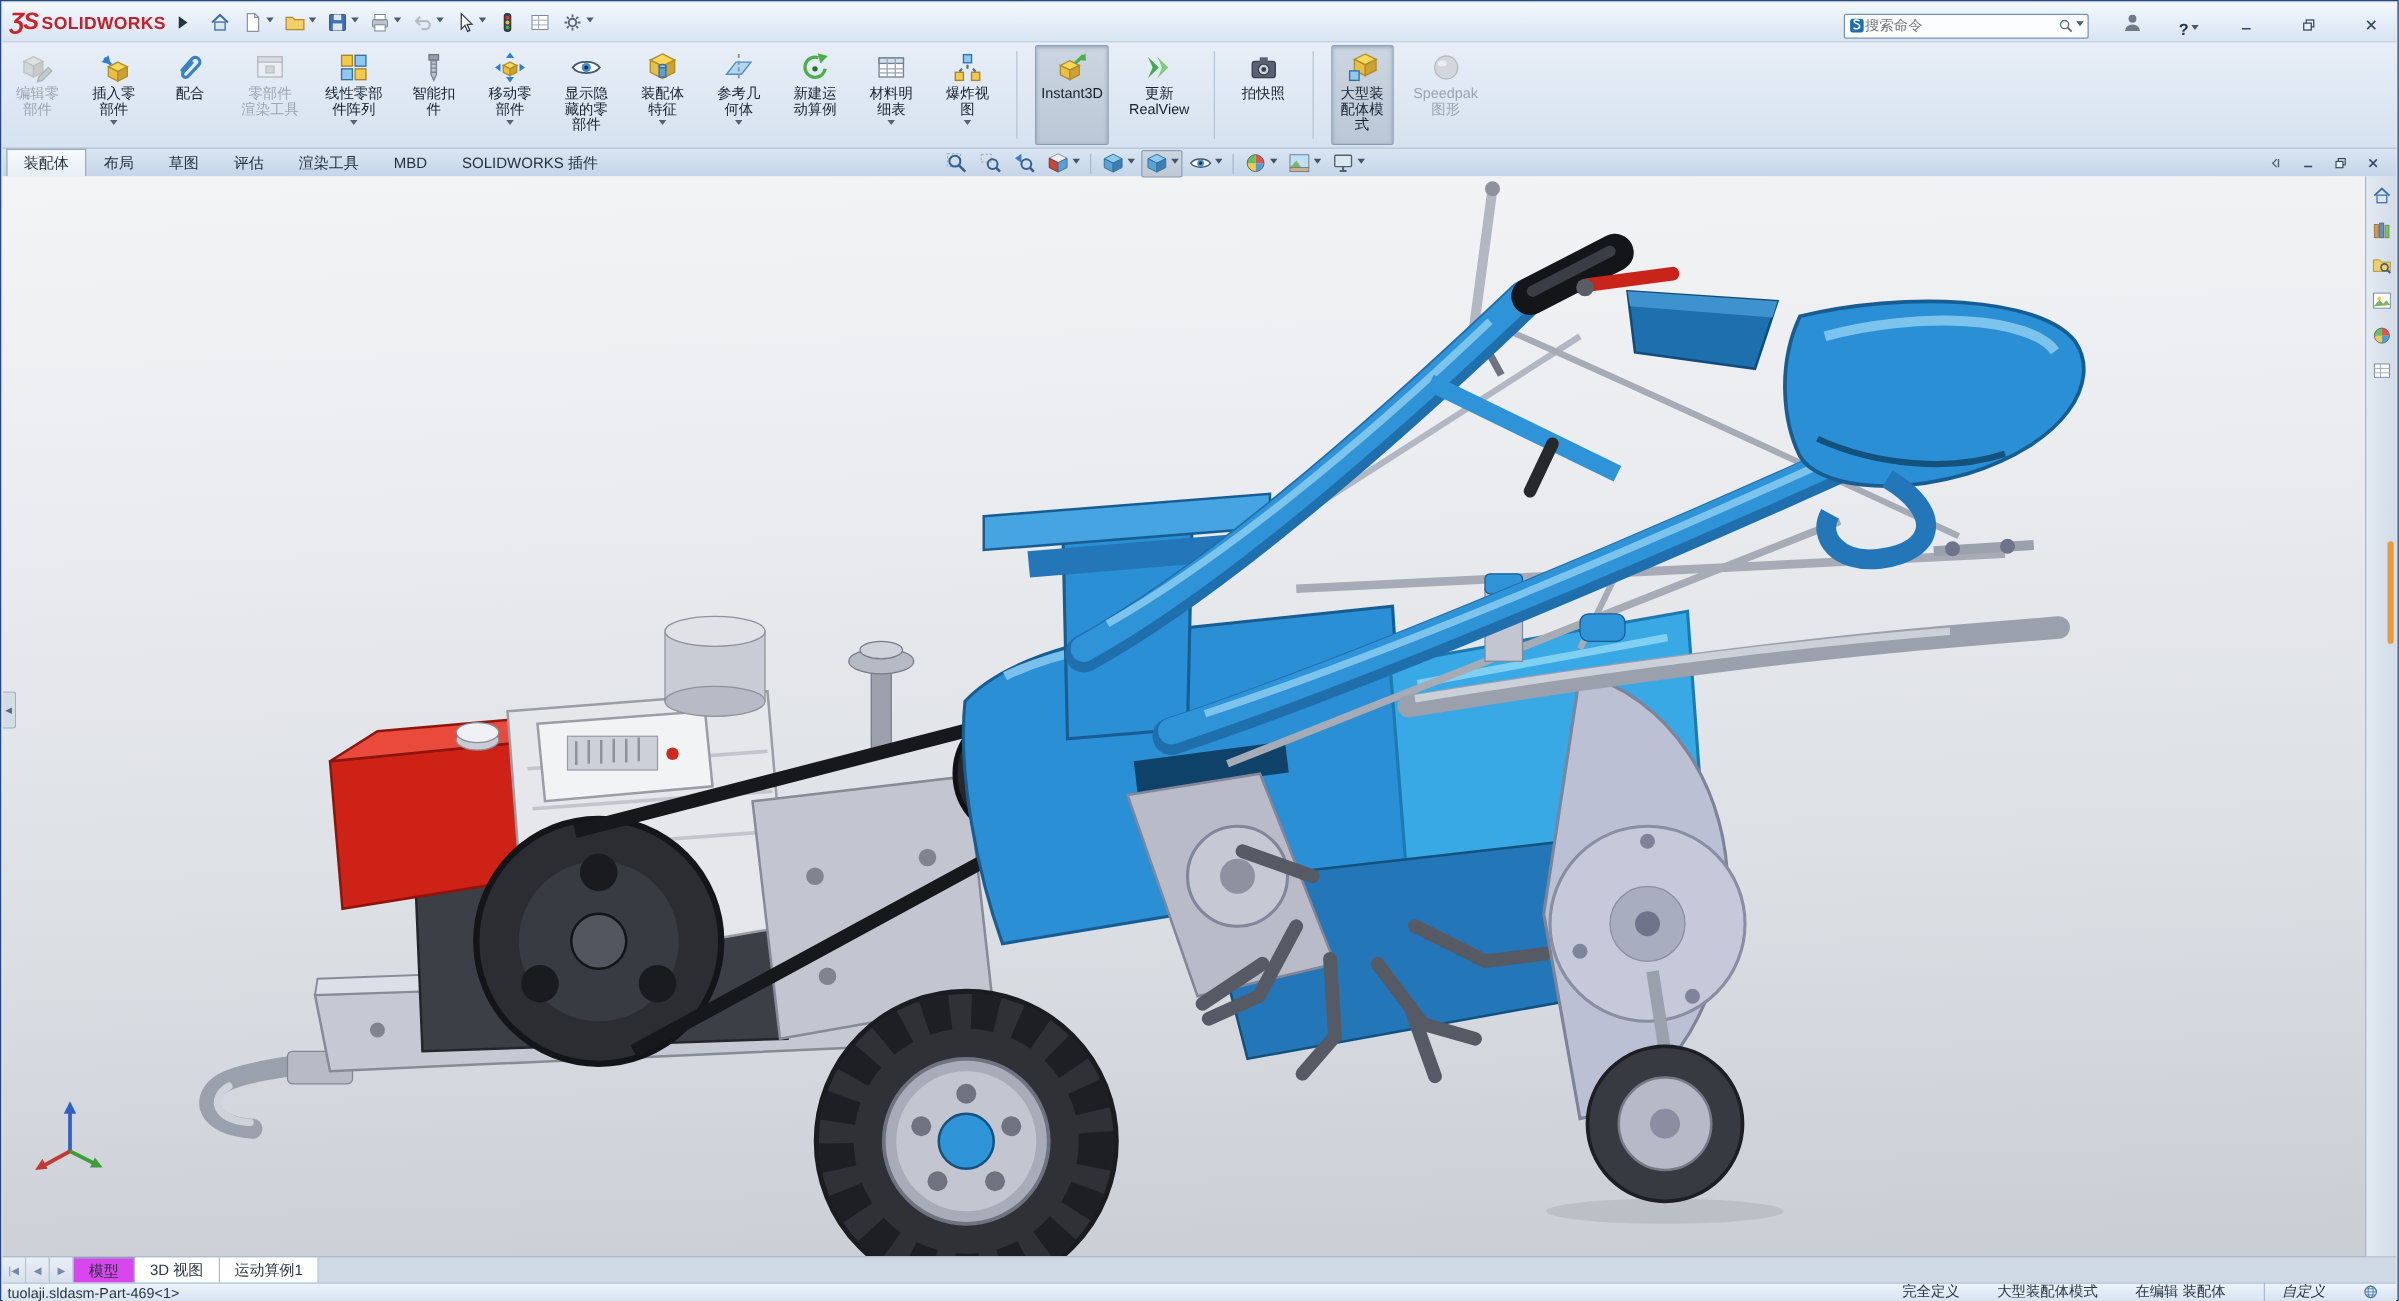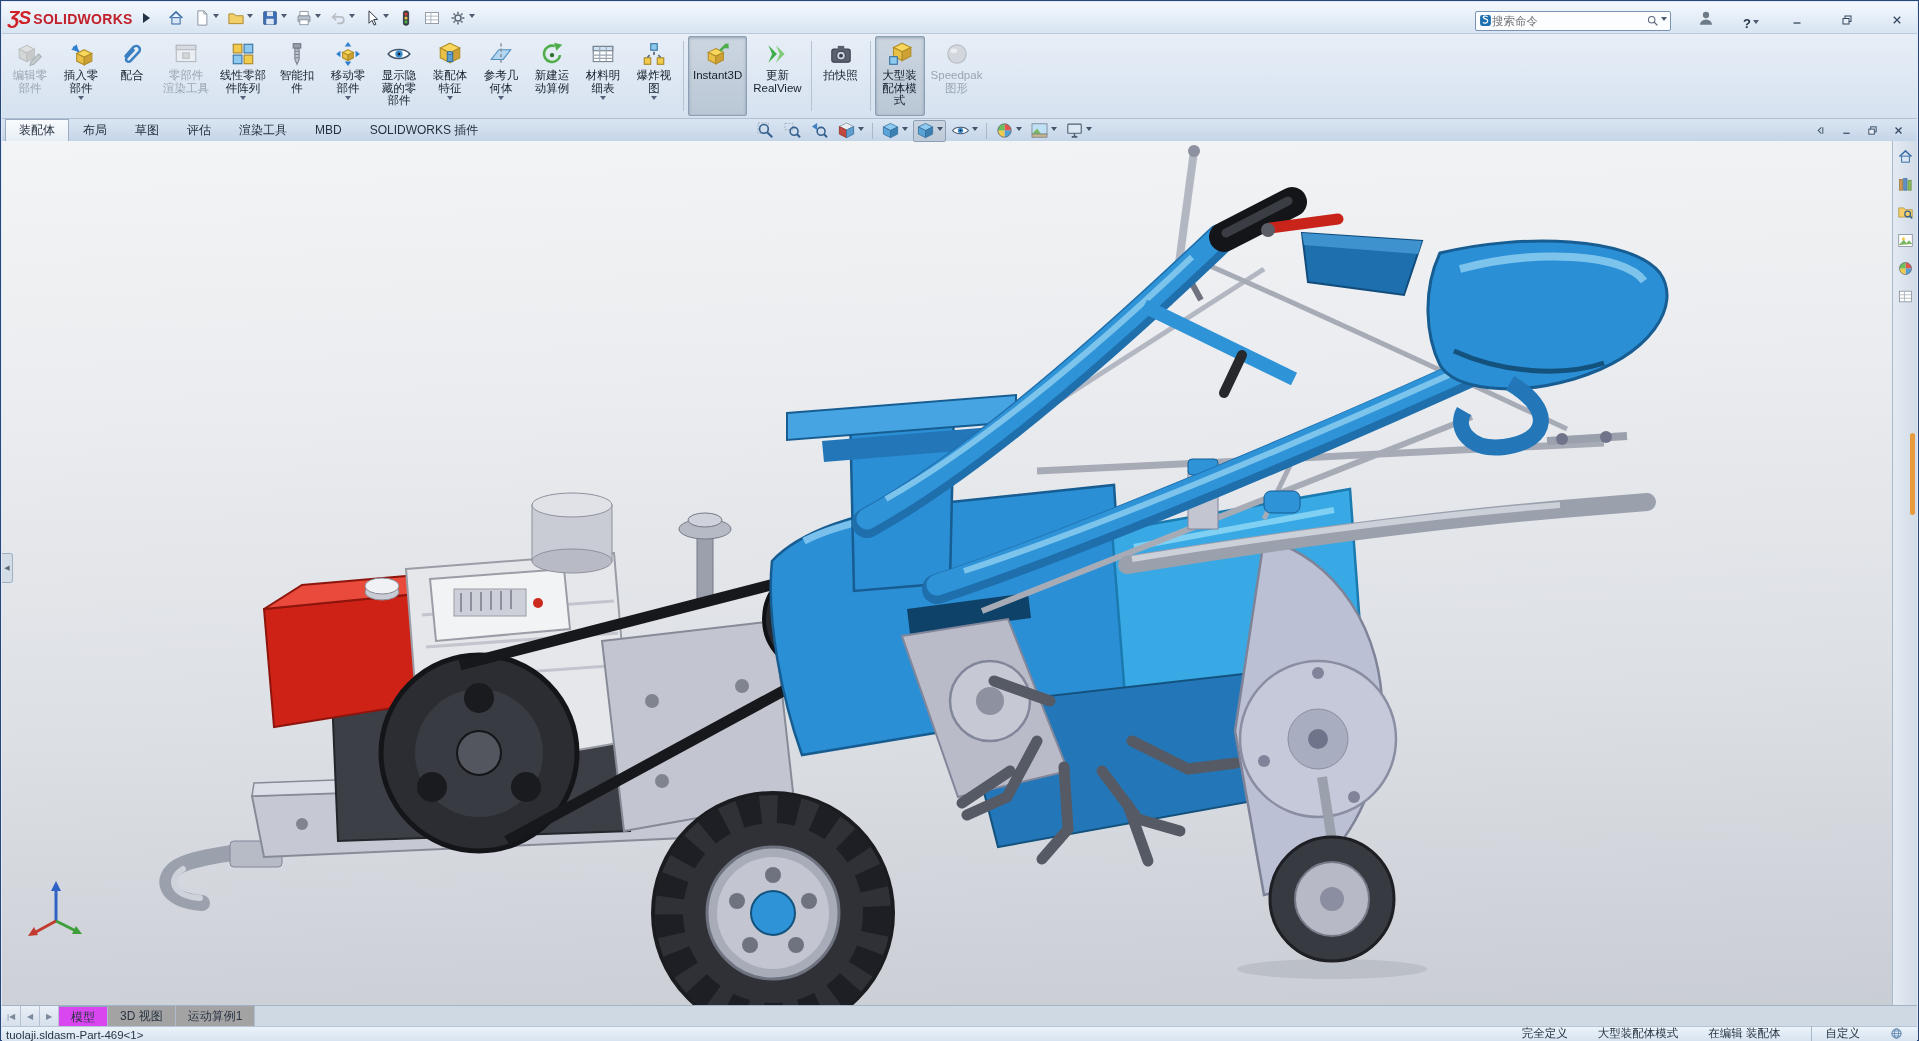--- a/index.html
+++ b/index.html
@@ -20,21 +20,21 @@
   .title-center{position:absolute;left:0;right:0;text-align:center;font-size:12.5px;color:#1c2736;pointer-events:none;}
   .tb-right{margin-left:auto;display:flex;align-items:flex-end;gap:22px;}
   .searchbox{display:flex;align-items:center;width:196px;height:20px;background:#fbfdff;border:1px solid #7a93b4;border-radius:2px;padding:0 3px;}
   .searchbox input{flex:1;border:none;outline:none;background:transparent;font-size:11.5px;color:#5c6a7c;font-family:inherit;min-width:0;}
   .searchbox svg{width:13px;height:13px;flex:0 0 auto;}
   .winbtn{width:28px;height:22px;display:flex;align-items:center;justify-content:center;border-radius:2px;}
   .winbtn svg{width:12px;height:12px;}
   .helpbtn{display:flex;align-items:center;font-weight:bold;color:#243447;font-size:13px;padding:0 2px;}
 
   
-  .ribbon{position:absolute;left:1px;top:33px;right:1px;height:84px;background:linear-gradient(#e7eef7,#d6e2f0);display:flex;align-items:stretch;padding:2px 3px;gap:1px;}
+  .ribbon{position:absolute;left:1px;top:33px;right:1px;height:84px;background:linear-gradient(#e7eef7,#d6e2f0);display:flex;align-items:stretch;padding:2px 3px;gap:11px;}
   .rbtn{min-width:50px;display:flex;flex-direction:column;align-items:center;justify-content:flex-start;padding:4px 4px 1px;border:1px solid transparent;border-radius:2px;}
   .rbtn svg{width:26px;height:26px;flex:0 0 auto;}
   .rlabel{font-size:11.5px;line-height:12.5px;text-align:center;white-space:pre-line;margin-top:2px;color:#16202e;}
   .rbtn .dd{border-top-color:#53617a;margin:2px 0 0 0;}
   .rbtn.disabled .rlabel{color:#9aa5b2;}
   .rbtn.disabled svg{opacity:.45;filter:grayscale(.9);}
   .rbtn.active{background:linear-gradient(#ccd6e1,#bac7d5);border-color:#8d9fb4;box-shadow:inset 0 1px 3px rgba(20,40,70,.3);}
   .rsep{width:1px;background:#b6c3d3;margin:5px 3px;}
 
   
@@ -61,28 +61,28 @@
 
   
   .taskpane{position:absolute;right:1px;top:140px;width:25px;height:864px;background:linear-gradient(90deg,#e3eaf2,#d2dce7);border-left:1px solid #aab9ca;display:flex;flex-direction:column;align-items:center;padding-top:5px;gap:7px;z-index:25;}
   .tpbtn{width:21px;height:21px;display:flex;align-items:center;justify-content:center;border-radius:2px;}
   .tpbtn svg{width:17px;height:17px;}
   .tp-thumb{position:absolute;right:2px;top:292px;width:5px;height:82px;background:#e89b3c;border-radius:3px;}
 
   
   .bottombar{position:absolute;left:1px;right:1px;top:1004px;height:21px;background:#cdd8e5;border-top:1px solid #a3b3c6;display:flex;align-items:stretch;}
   .navbtn{width:19px;display:flex;align-items:center;justify-content:center;font-size:8px;color:#7b8a9c;background:linear-gradient(#e9eff6,#d6e0ec);border-right:1px solid #b4c2d3;}
-  .dtab{padding:0 12px;font-size:12px;line-height:20px;color:#2a3543;background:#a3a3a3;border-right:1px solid #aebccf;}
+  .dtab{padding:0 12px;font-size:12px;line-height:20px;color:#2a3543;background:#ffffff;border-right:1px solid #aebccf;}
   .dtab.active{background:#d946ef;border-top:1px solid #8fa2b8;}
   .bottom-fill{flex:1;background:#cfd9e4;}
 
   
   .statusbar{position:absolute;left:1px;right:1px;top:1025px;height:15px;background:linear-gradient(#ecf3fa,#d7e3f0);border-top:1px solid #b6c4d5;display:flex;align-items:flex-end;font-size:11.5px;color:#2a3543;padding:0 4px;}
   .status-right{margin-left:auto;display:flex;align-items:center;gap:30px;padding-right:10px;}
-  .status-custom{border-left:1px solid #aab9ca;padding-left:14px;}
+  .status-custom{border-left:1px solid #aab9ca;padding-left:14px;font-style:italic;}
   .status-globe svg{width:13px;height:13px;display:block;}
 </style>
 </head>
 <body>
 
 <svg width="0" height="0" style="position:absolute" aria-hidden="true">
 <defs>
   <symbol id="s-cube" viewBox="0 0 24 24">
         <polygon points="12,3 21,7.5 12,12 3,7.5" fill="#f8d75c" stroke="#b08f2a"></polygon>
         <polygon points="3,7.5 12,12 12,21 3,16.5" fill="#e9bf45" stroke="#b08f2a"></polygon>

